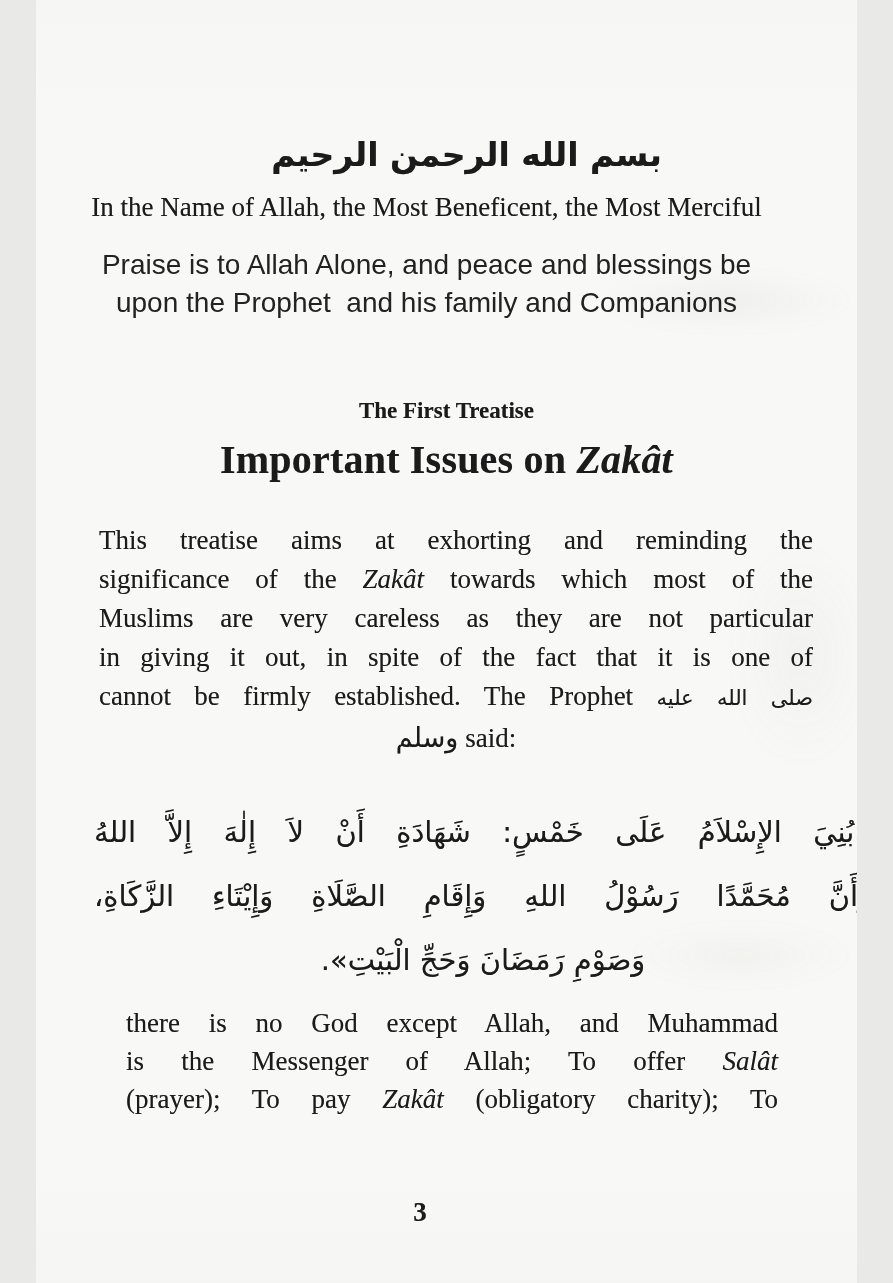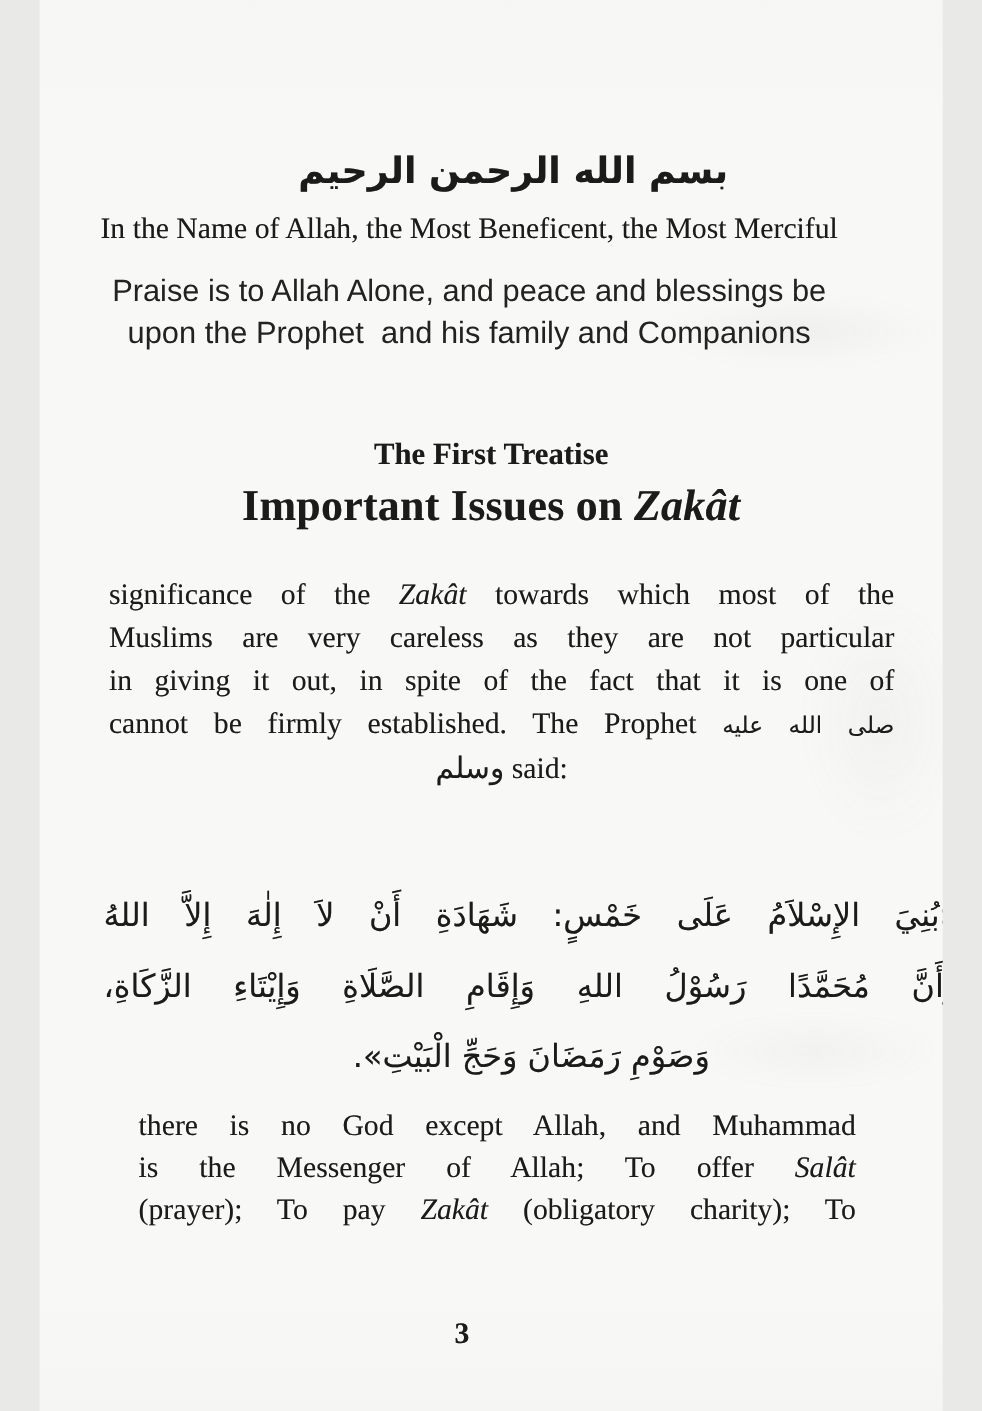--- a/index.html
+++ b/index.html
@@ -17,21 +17,21 @@
   .center{text-align:center;}
   .ink{color:#1b1b1b;text-shadow:0 0 .5px rgba(25,25,25,.45);}
 
   .bismillah{top:133px;left:40px;right:0;font-family:"DejaVu Sans",sans-serif;
     font-weight:700;font-size:33px;line-height:1.35;direction:rtl;}
   .inname{top:192px;left:0;right:40px;font-size:27px;}
   .praise{top:246px;left:0;right:40px;font-family:"Liberation Sans",sans-serif;
     font-size:28px;line-height:38px;color:#222;}
   .praise .pline{white-space:pre-wrap;}
 
-  .kicker{top:398px;left:0;width:100%;font-size:28px;font-weight:700;}
+  .kicker{top:398px;left:0;width:100%;font-size:23px;font-weight:700;}
   .title{top:436px;left:0;width:100%;font-size:40px;font-weight:700;letter-spacing:.2px;}
 
   .body-par{top:521px;left:63px;width:714px;font-size:27px;line-height:39px;}
   .arquote{top:800px;left:58px;width:778px;direction:rtl;
     font-family:"DejaVu Sans",sans-serif;font-size:29px;line-height:64px;}
   .tquote{top:1004px;left:90px;width:652px;font-size:27px;line-height:38px;}
 
   .pagenum{top:1197px;left:0;right:53px;font-size:27px;font-weight:700;}
 
   .tline{text-align:justify;text-align-last:justify;}
@@ -67,20 +67,21 @@
     <div class="pline">upon the Prophet  and his family and Companions</div>
   </div>
 
   <div class="abs center ink kicker">The First Treatise</div>
 
   <div class="abs center ink title">
     <span>Important Issues on </span><span class="it">Zakât</span>
   </div>
 
   <div class="abs ink body-par">
+      <div class="tline"><span>This treatise aims at exhorting and reminding the</span></div>
       <div class="tline"><span>significance of the </span><span class="it">Zakât</span><span> towards which most of the</span></div>
       <div class="tline"><span>Muslims are very careless as they are not particular</span></div>
       <div class="tline"><span>in giving it out, in spite of the fact that it is one of</span></div>
       <div class="tline"><span>cannot be firmly established. The Prophet </span><span class="ar sm">صلى الله عليه</span></div>
       <div class="tline left"><span class="ar">وسلم</span><span> said:</span></div>
     </div>
 
   <div class="abs ink arquote">
       <div class="tline"><span>«بُنِيَ الإِسْلاَمُ عَلَى خَمْسٍ: شَهَادَةِ أَنْ لاَ إِلٰهَ إِلاَّ اللهُ</span></div>
       <div class="tline"><span>وَأَنَّ مُحَمَّدًا رَسُوْلُ اللهِ وَإِقَامِ الصَّلَاةِ وَإِيْتَاءِ الزَّكَاةِ،</span></div>

